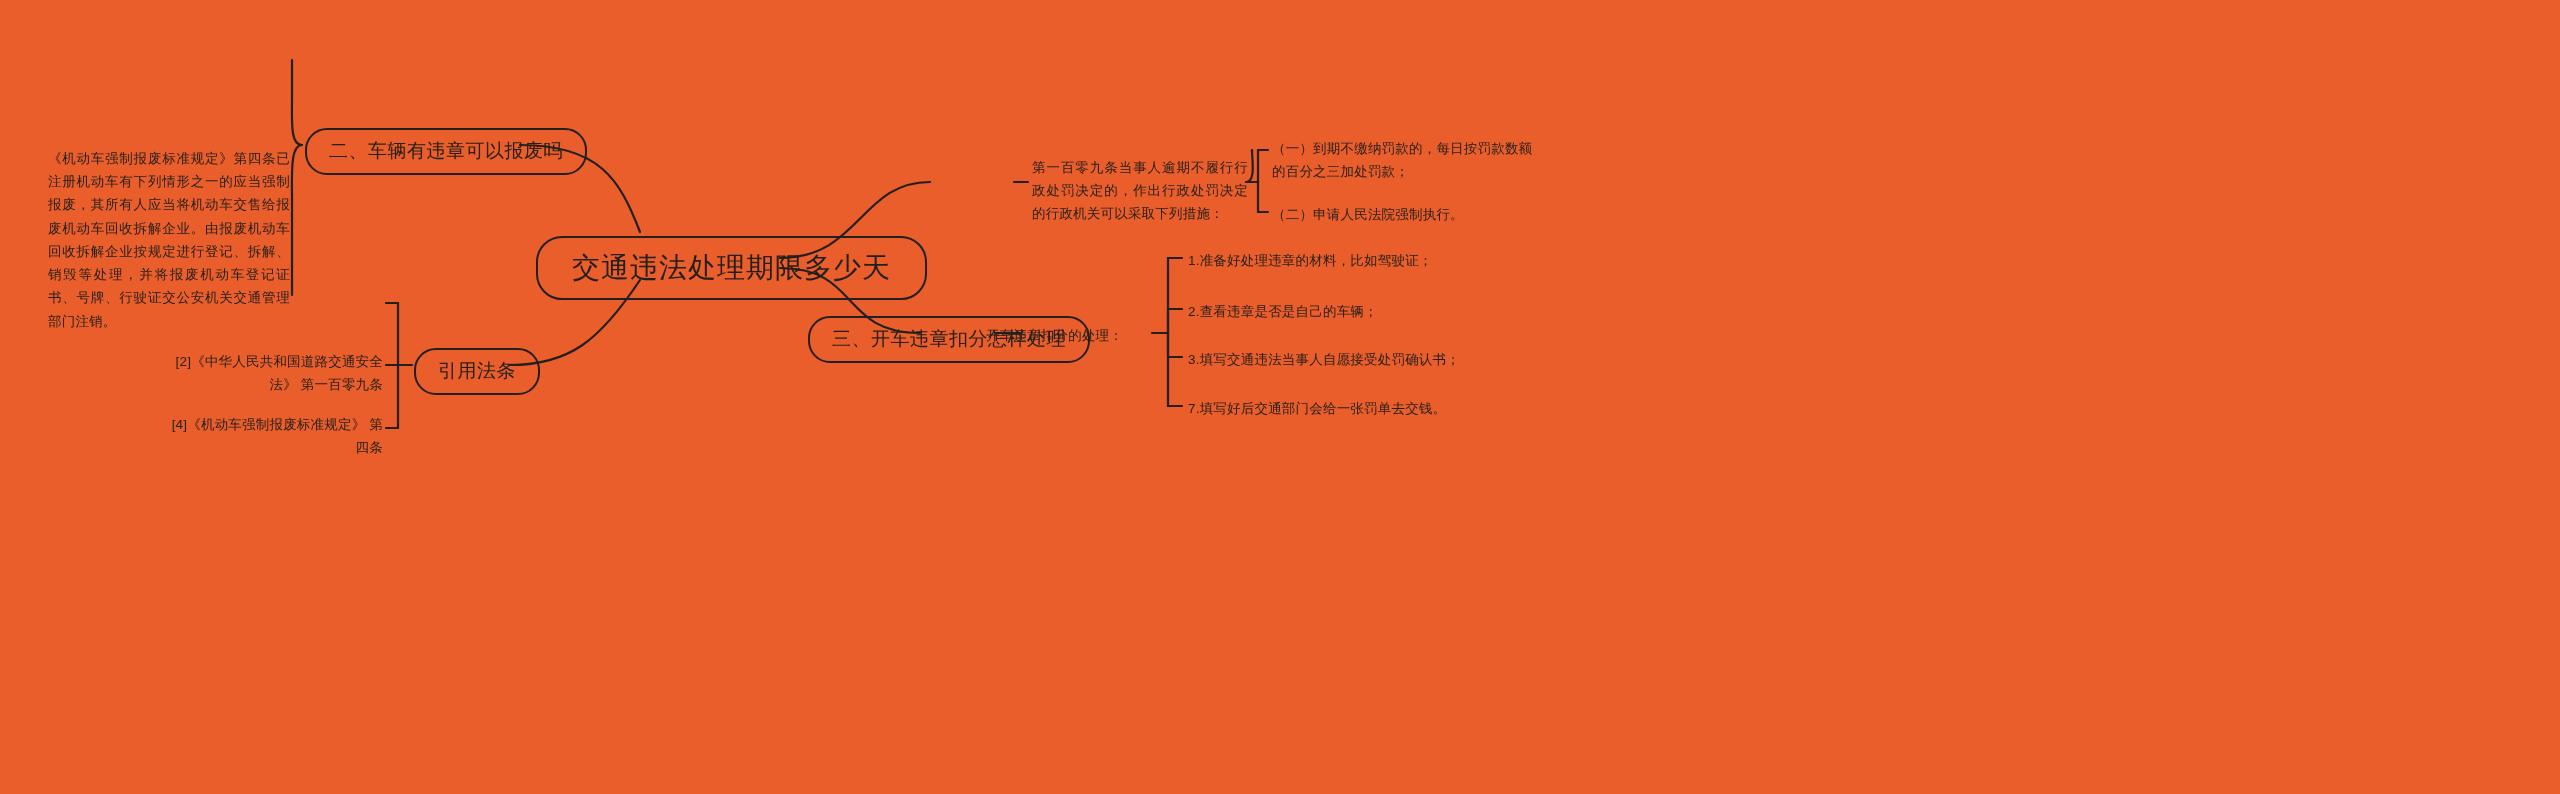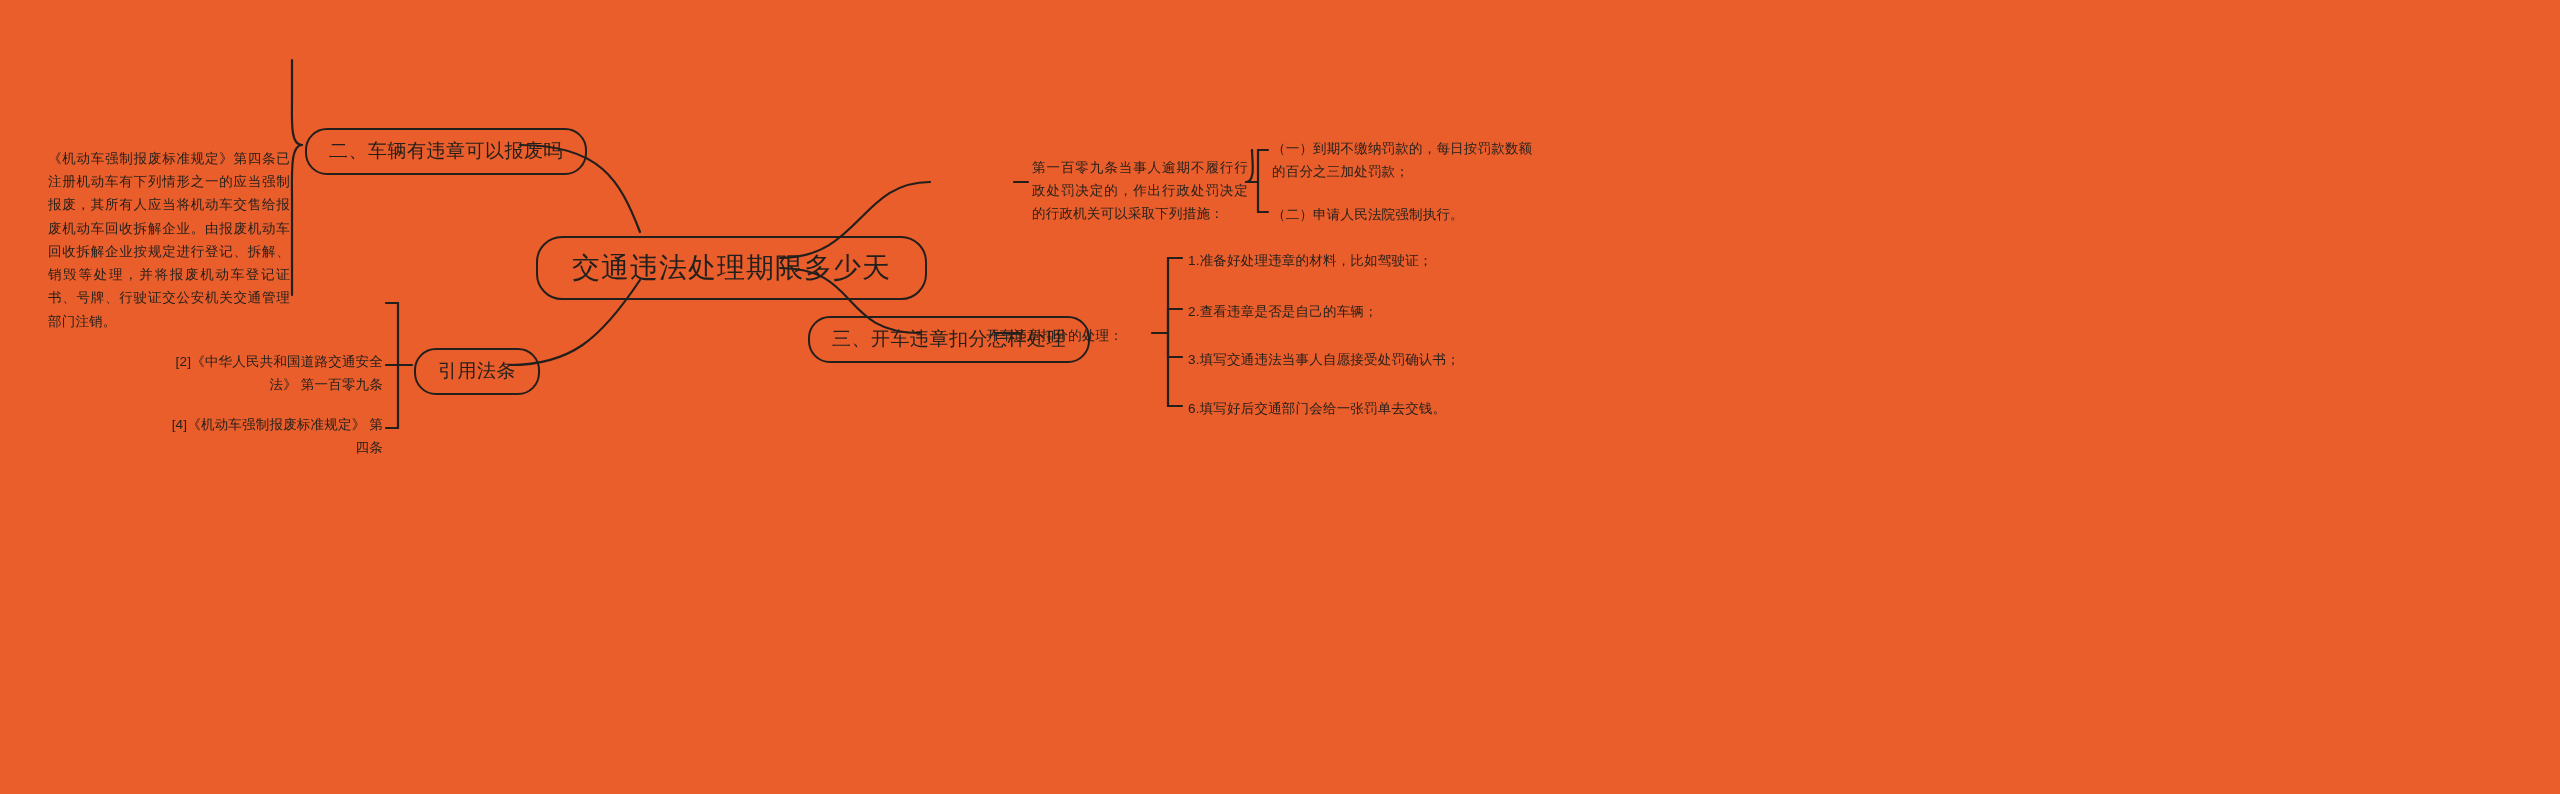--- a/index.html
+++ b/index.html
@@ -138,15 +138,15 @@
   <div class="plain just" style="left:1032px; top:156px; width:216px;">第一百零九条当事人逾期不履行行政处罚决定的，作出行政处罚决定的行政机关可以采取下列措施：</div>
 
   <div class="plain right" style="left:1272px; top:137px; width:270px;">（一）到期不缴纳罚款的，每日按罚款数额的百分之三加处罚款；</div>
   <div class="plain right" style="left:1272px; top:203px; width:270px;">（二）申请人民法院强制执行。</div>
 
   <div class="leaf" style="left:986px; top:325px;">开车违章扣分的处理：</div>
 
   <div class="leaf" style="left:1188px; top:250px;">1.准备好处理违章的材料，比如驾驶证；</div>
   <div class="leaf" style="left:1188px; top:301px;">2.查看违章是否是自己的车辆；</div>
   <div class="leaf" style="left:1188px; top:349px;">3.填写交通违法当事人自愿接受处罚确认书；</div>
-  <div class="leaf" style="left:1188px; top:398px;">6.填写好后交通部门会给一张罚单去交钱。</div>
+  <div class="leaf" style="left:1188px; top:398px;">7.填写好后交通部门会给一张罚单去交钱。</div>
 
 </div>
 
 </body></html>

